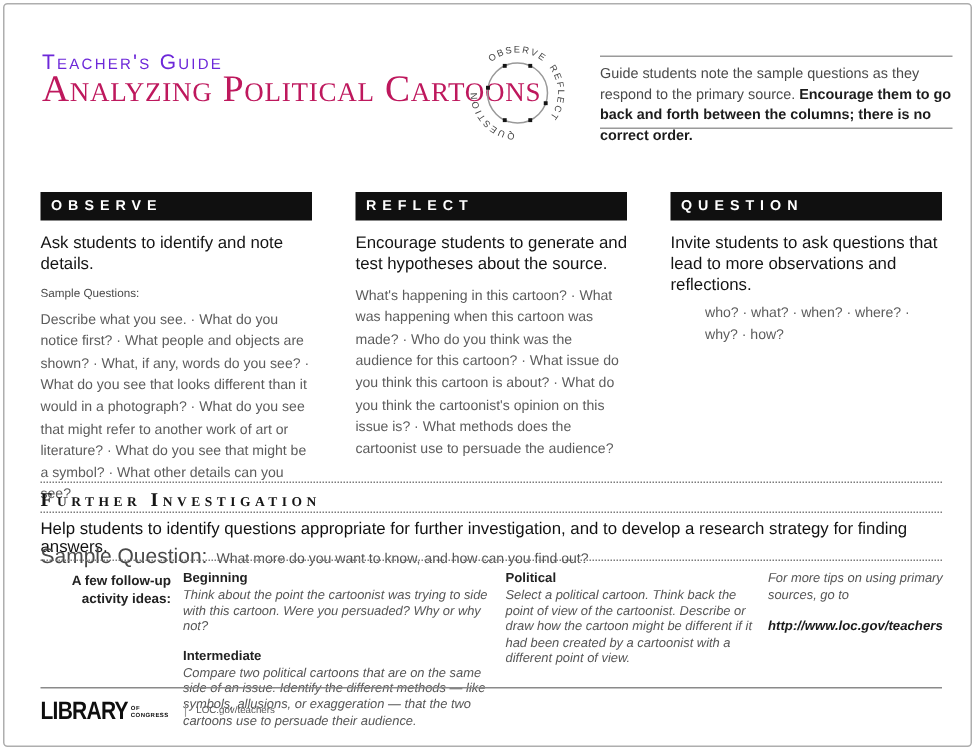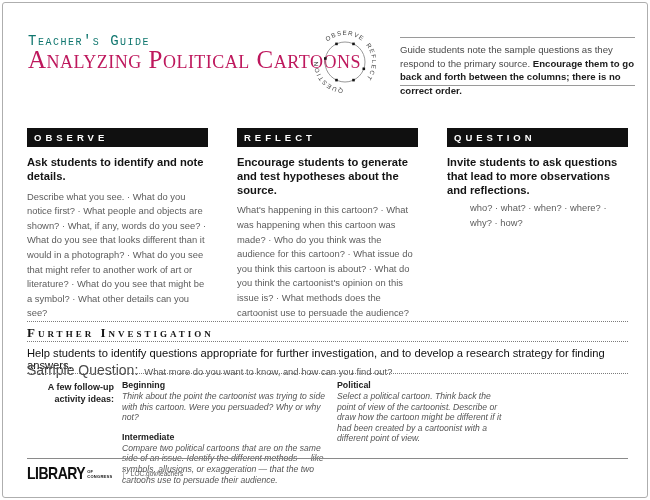--- a/index.html
+++ b/index.html
@@ -5,22 +5,22 @@
   html,body{margin:0;padding:0;background:#fff;}
   .page{
     position:relative;width:650px;height:500px;background:#ffffff;
     font-family:"Liberation Sans",sans-serif;overflow:hidden;
   }
   .frame{position:absolute;inset:2px;border:1px solid #aeaeae;border-radius:3px;}
 
   
   .kicker{
     position:absolute;left:28px;top:33px;
-    font-family:Liberation Mono, monospace;font-variant:small-caps;
-    font-size:14px;letter-spacing:1.5px;color:#0f766e;
+    font-family:Liberation Sans, sans-serif;font-variant:small-caps;
+    font-size:14px;letter-spacing:1.5px;color:#6d28d9;
   }
   .main-title{
     position:absolute;left:28px;top:46px;
     font-family:"Liberation Serif",serif;font-variant:small-caps;
     font-size:25px;letter-spacing:0.5px;color:#be185d;white-space:nowrap;
   }
   .cycle{position:absolute;left:303px;top:22px;width:84px;height:80px;}
 
   .intro-rule-top{position:absolute;left:400px;right:15px;top:37px;border-top:1px solid #9a9a9a;}
   .intro-rule-bot{position:absolute;left:400px;right:15px;top:85px;border-top:1px solid #9a9a9a;}
@@ -30,21 +30,21 @@
   }
   .intro b{color:#1c1c1c;}
 
   
   .col{position:absolute;top:128px;width:181px;}
   .col-1{left:27px;} .col-2{left:237px;} .col-3{left:447px;}
   .col-bar{
     background:#101010;color:#ffffff;font-weight:bold;
     font-size:9.5px;letter-spacing:4px;padding:4px 0 4px 7px;
   }
-  .col-lead{margin-top:9px;font-weight:bold;font-size:11.2px;line-height:13.8px;color:#141414;}
+  .col-lead{margin-top:9px;font-weight:normal;font-size:11.2px;line-height:13.8px;color:#141414;}
   .sample-label{margin-top:7px;font-size:7.8px;color:#4a4a4a;}
   .col-body{margin-top:6px;font-size:9.4px;line-height:14.6px;color:#5c5c5c;}
   .col-body2{margin-top:4px;font-size:9.4px;line-height:14.6px;color:#5c5c5c;margin-left:23px;}
 
   
   .dotted{position:absolute;left:27px;right:22px;border-top:1px dotted #7c7c7c;}
   .dot-1{top:321px;} .dot-2{top:341px;} .dot-3{top:373px;}
   .fi-title{
     position:absolute;left:27px;top:325px;
     font-family:"Liberation Serif",serif;font-variant:small-caps;font-weight:bold;
@@ -114,20 +114,21 @@
 
   <div class="intro-rule-top"></div>
   <div class="intro">
     <span>Guide students note the sample questions as they respond to the primary source. </span><b>Encourage them to go back and forth between the columns; there is no correct order.</b>
   </div>
   <div class="intro-rule-bot"></div>
 
   <div class="col col-1">
     <div class="col-bar">OBSERVE</div>
     <div class="col-lead">Ask students to identify and note details.</div>
+    <div class="sample-label">Sample Questions:</div>
     <div class="col-body">Describe what you see. · What do you notice first? · What people and objects are shown? · What, if any, words do you see? · What do you see that looks different than it would in a photograph? · What do you see that might refer to another work of art or literature? · What do you see that might be a symbol? · What other details can you see?</div>
   </div>
 
   <div class="col col-2">
     <div class="col-bar">REFLECT</div>
     <div class="col-lead">Encourage students to generate and test hypotheses about the source.</div>
     <div class="col-body">What's happening in this cartoon? · What was happening when this cartoon was made? · Who do you think was the audience for this cartoon? · What issue do you think this cartoon is about? · What do you think the cartoonist's opinion on this issue is? · What methods does the cartoonist use to persuade the audience?</div>
   </div>
 
   <div class="col col-3">
@@ -152,20 +153,24 @@
     <div class="level-text">Think about the point the cartoonist was trying to side with this cartoon. Were you persuaded? Why or why not?</div>
     <div class="level-name">Intermediate</div>
     <div class="level-text">Compare two political cartoons that are on the same side of an issue. Identify the different methods — like symbols, allusions, or exaggeration — that the two cartoons use to persuade their audience.</div>
   </div>
 
   <div class="fu-col fu-adv">
     <div class="level-name">Political</div>
     <div class="level-text">Select a political cartoon. Think back the point of view of the cartoonist. Describe or draw how the cartoon might be different if it had been created by a cartoonist with a different point of view.</div>
   </div>
 
+  <div class="fu-tips">
+    <div>For more tips on using primary sources, go to</div>
+    <div class="fu-url">http://www.loc.gov/teachers</div>
+  </div>
 
   <div class="bottom-rule"></div>
   <div class="footer">
     <span class="logo-main">LIBRARY</span>
     <span class="logo-sub">
       <div>OF</div>
       <div>CONGRESS</div>
     </span>
     <span class="footer-sep">|</span>
     <span class="footer-site">LOC.gov/teachers</span>

